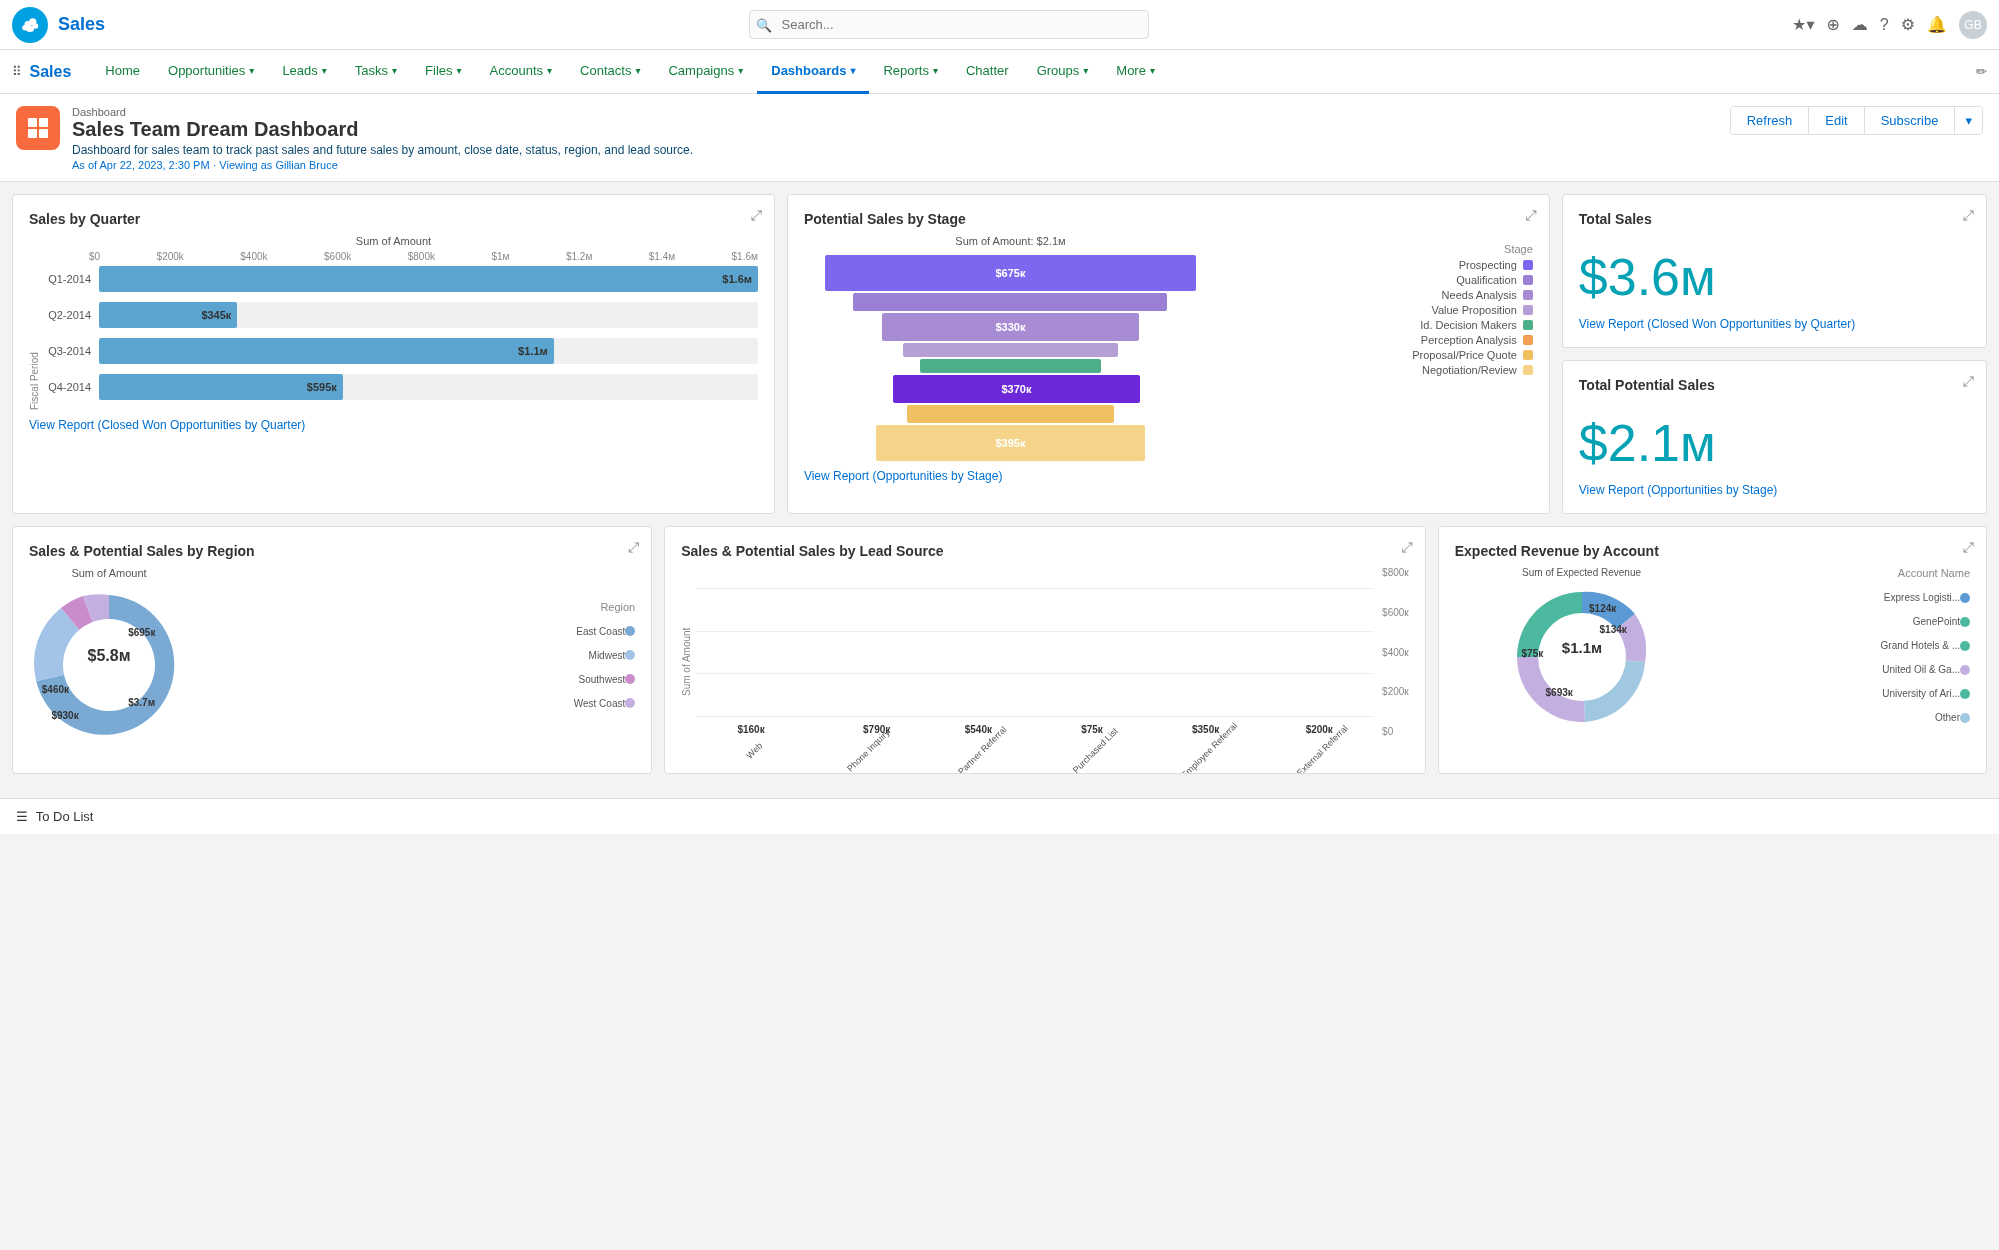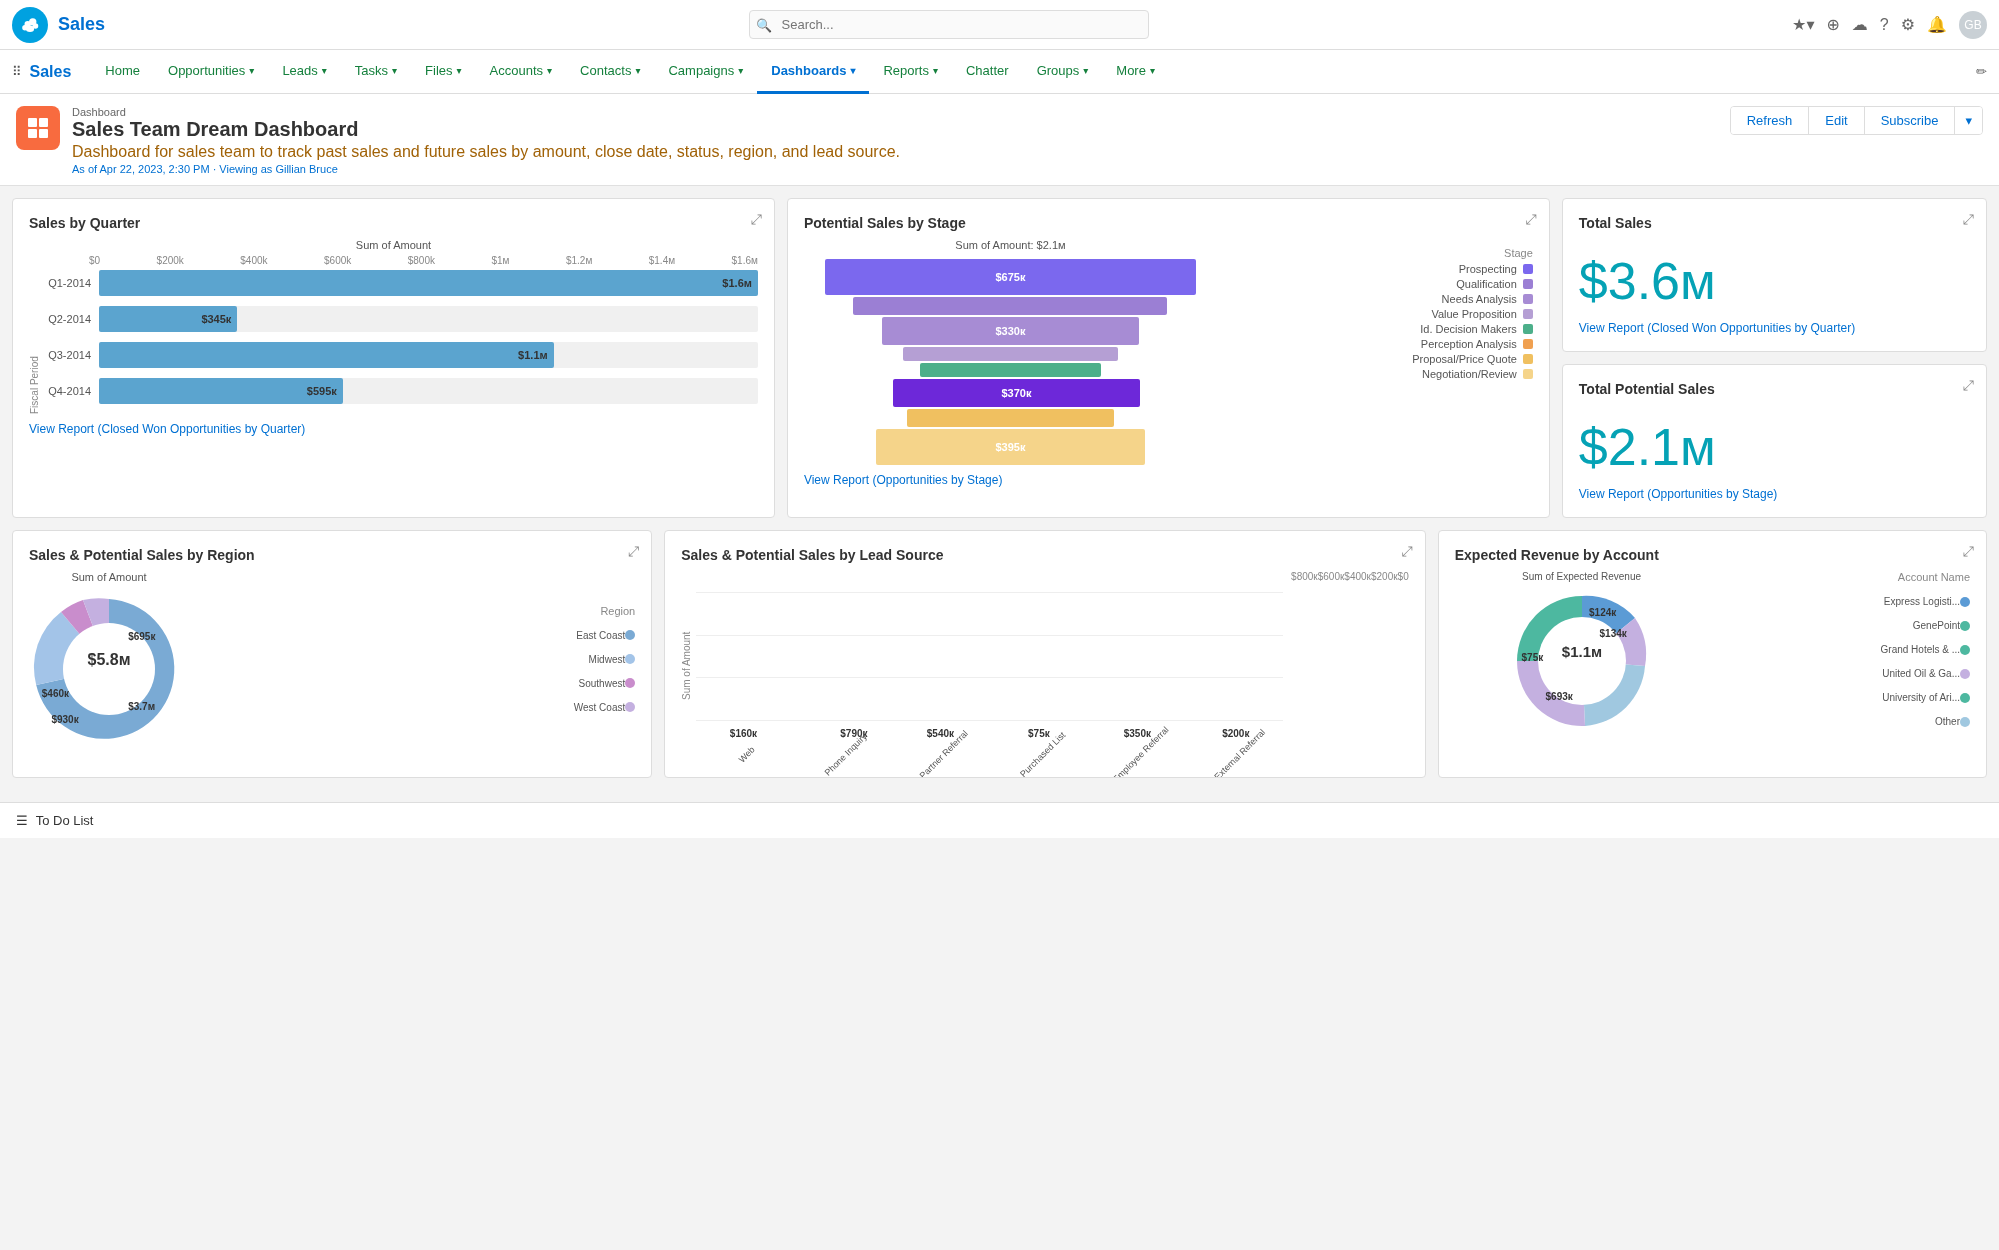--- a/index.html
+++ b/index.html
@@ -27,21 +27,21 @@
     .sec-nav-item .chevron { margin-left: 4px; font-size: 10px; }
     .sec-nav-edit { margin-left: auto; color: #666; cursor: pointer; }
 
     
     .dash-header { background: #fff; padding: 12px 16px 10px; border-bottom: 1px solid #e0e0e0; display: flex; align-items: flex-start; justify-content: space-between; }
     .dash-header-left { display: flex; gap: 12px; align-items: flex-start; }
     .dash-icon { width: 44px; height: 44px; background: #f86b3f; border-radius: 8px; display: flex; align-items: center; justify-content: center; color: white; font-size: 20px; }
     .dash-title-group {}
     .dash-label { font-size: 11px; color: #666; }
     .dash-title { font-size: 20px; font-weight: bold; color: #333; }
-    .dash-desc { font-size: 16px; color: #a16207; margin-top: 2px; }
+    .dash-desc { font-size: 12px; color: #0c4a6e; margin-top: 2px; }
     .dash-meta { font-size: 11px; color: #0070d2; margin-top: 2px; }
     .dash-actions { display: flex; align-items: center; gap: 0; }
     .btn { padding: 6px 16px; border: 1px solid #ddd; background: #fff; cursor: pointer; font-size: 13px; color: #0070d2; }
     .btn-group { display: flex; border: 1px solid #ddd; border-radius: 4px; overflow: hidden; }
     .btn-group .btn { border: none; border-right: 1px solid #ddd; border-radius: 0; }
     .btn-group .btn:last-child { border-right: none; }
     .btn-dropdown { padding: 6px 10px; border: none; background: #fff; cursor: pointer; color: #0070d2; }
 
     
     .dash-body { padding: 12px; }
@@ -448,21 +448,21 @@
           <div style="display:flex;gap:4px;margin-top:2px;">
             <div style="flex:1;text-align:center;font-size:9px;color:#555;transform:rotate(-45deg);transform-origin:top center;margin-top:8px;white-space:nowrap;">Web</div>
             <div style="flex:1;text-align:center;font-size:9px;color:#555;transform:rotate(-45deg);transform-origin:top center;margin-top:8px;white-space:nowrap;">Phone Inquiry</div>
             <div style="flex:1;text-align:center;font-size:9px;color:#555;transform:rotate(-45deg);transform-origin:top center;margin-top:8px;white-space:nowrap;">Partner Referral</div>
             <div style="flex:1;text-align:center;font-size:9px;color:#555;transform:rotate(-45deg);transform-origin:top center;margin-top:8px;white-space:nowrap;">Purchased List</div>
             <div style="flex:1;text-align:center;font-size:9px;color:#555;transform:rotate(-45deg);transform-origin:top center;margin-top:8px;white-space:nowrap;">Employee Referral</div>
             <div style="flex:1;text-align:center;font-size:9px;color:#555;transform:rotate(-45deg);transform-origin:top center;margin-top:8px;white-space:nowrap;">External Referral</div>
           </div>
         </div>
 
-        <div style="display:flex;flex-direction:row;justify-content:space-between;font-size:10px;color:#888;height:170px;padding-left:4px;">
+        <div style="display:flex;flex-direction:column;justify-content:space-between;font-size:10px;color:#888;height:170px;padding-left:4px;">
           <span>$800к</span>
           <span>$600к</span>
           <span>$400к</span>
           <span>$200к</span>
           <span>$0</span>
         </div>
       </div>
     </div>
 
     <div class="dash-card" style="flex:0.85">

